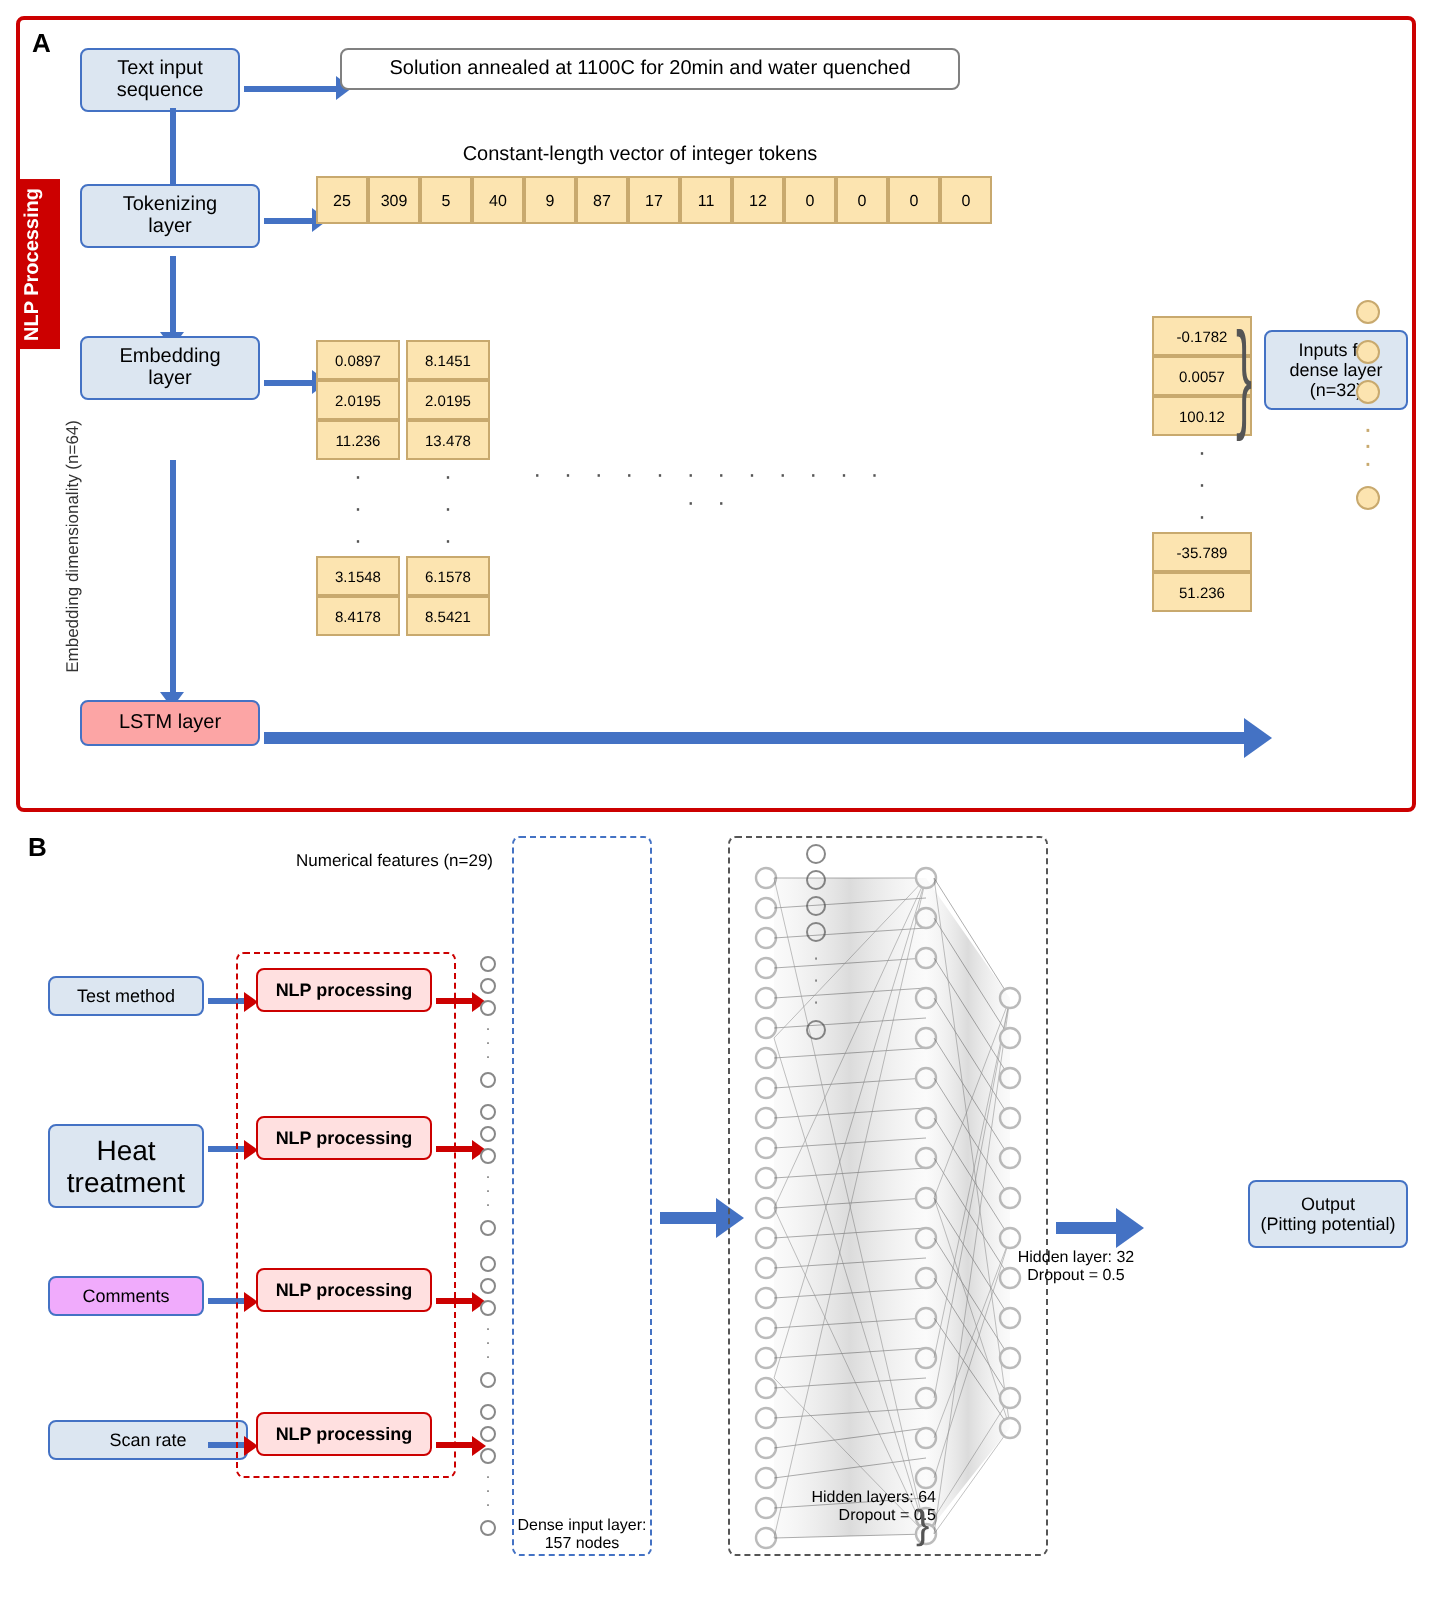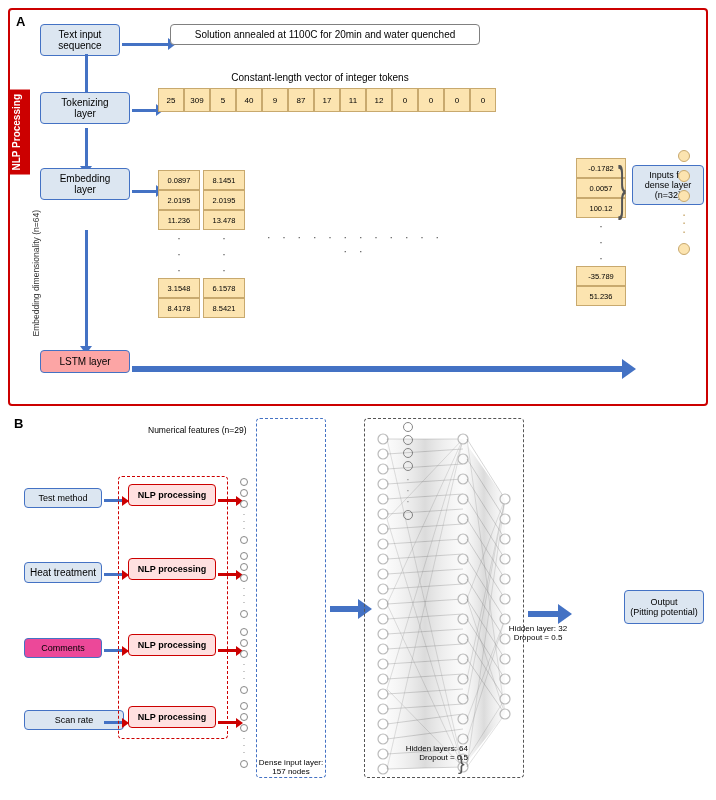--- a/index.html
+++ b/index.html
@@ -541,21 +541,21 @@
     </div>
 
     <div style="position:absolute; top:64px; left:232px; display:flex; flex-direction:column; gap:3px;">
       <div class="nc-small"></div>
       <div class="nc-small"></div>
       <div class="nc-small"></div>
       <div style="font-size:9px; color:#888; text-align:center; line-height:0.8;">·<br>·<br>·</div>
       <div class="nc-small"></div>
     </div>
 
-    <div style="position:absolute; top:148px; left:16px; width:78px; border:1.5px solid #4472c4; border-radius:4px; background:#dce6f1; text-align:center; padding:4px 2px; font-size:10px;">
+    <div style="position:absolute; top:148px; left:16px; width:78px; border:1.5px solid #4472c4; border-radius:4px; background:#dce6f1; text-align:center; padding:4px 2px; font-size:14px;">
       <span>Heat treatment</span>
     </div>
 
     <div style="position:absolute; top:144px; left:120px; width:88px; border:1.5px solid #cc0000; border-radius:4px; background:#ffe0e0; text-align:center; padding:5px 2px; font-size:9px; font-weight:bold;">
       <span>NLP processing</span>
     </div>
 
     <div class="arrow-right-h" style="top:156px; left:96px;">
       <div class="arrow-line-h" style="width:18px;"></div>
       <div class="arrow-head-right" style="border-top:5px solid transparent; border-bottom:5px solid transparent; border-left:7px solid #cc0000;"></div>
@@ -567,21 +567,21 @@
     </div>
 
     <div style="position:absolute; top:138px; left:232px; display:flex; flex-direction:column; gap:3px;">
       <div class="nc-small"></div>
       <div class="nc-small"></div>
       <div class="nc-small"></div>
       <div style="font-size:9px; color:#888; text-align:center; line-height:0.8;">·<br>·<br>·</div>
       <div class="nc-small"></div>
     </div>
 
-    <div style="position:absolute; top:224px; left:16px; width:78px; border:1.5px solid #4472c4; border-radius:4px; background:#ec4899; text-align:center; padding:4px 2px; font-size:9px;">
+    <div style="position:absolute; top:224px; left:16px; width:78px; border:1.5px solid #4472c4; border-radius:4px; background:#f0abfc; text-align:center; padding:4px 2px; font-size:9px;">
       <span>Comments</span>
     </div>
 
     <div style="position:absolute; top:220px; left:120px; width:88px; border:1.5px solid #cc0000; border-radius:4px; background:#ffe0e0; text-align:center; padding:5px 2px; font-size:9px; font-weight:bold;">
       <span>NLP processing</span>
     </div>
 
     <div class="arrow-right-h" style="top:232px; left:96px;">
       <div class="arrow-line-h" style="width:18px;"></div>
       <div class="arrow-head-right" style="border-top:5px solid transparent; border-bottom:5px solid transparent; border-left:7px solid #cc0000;"></div>

